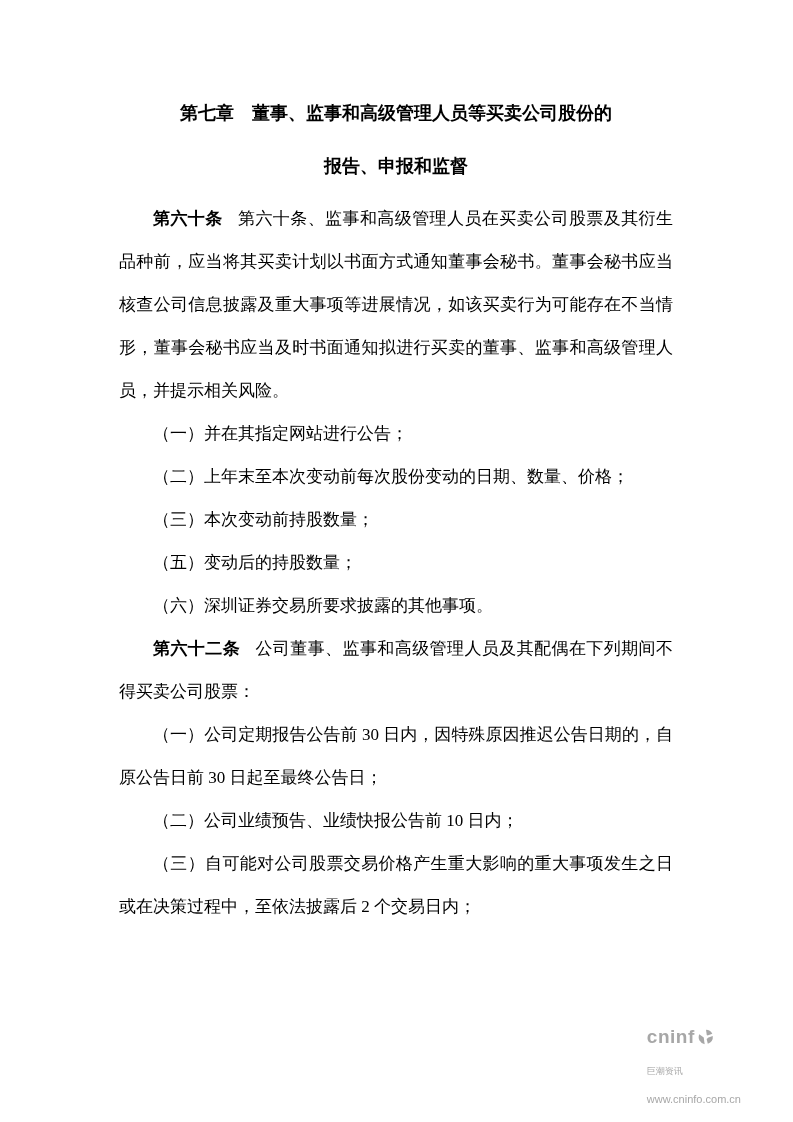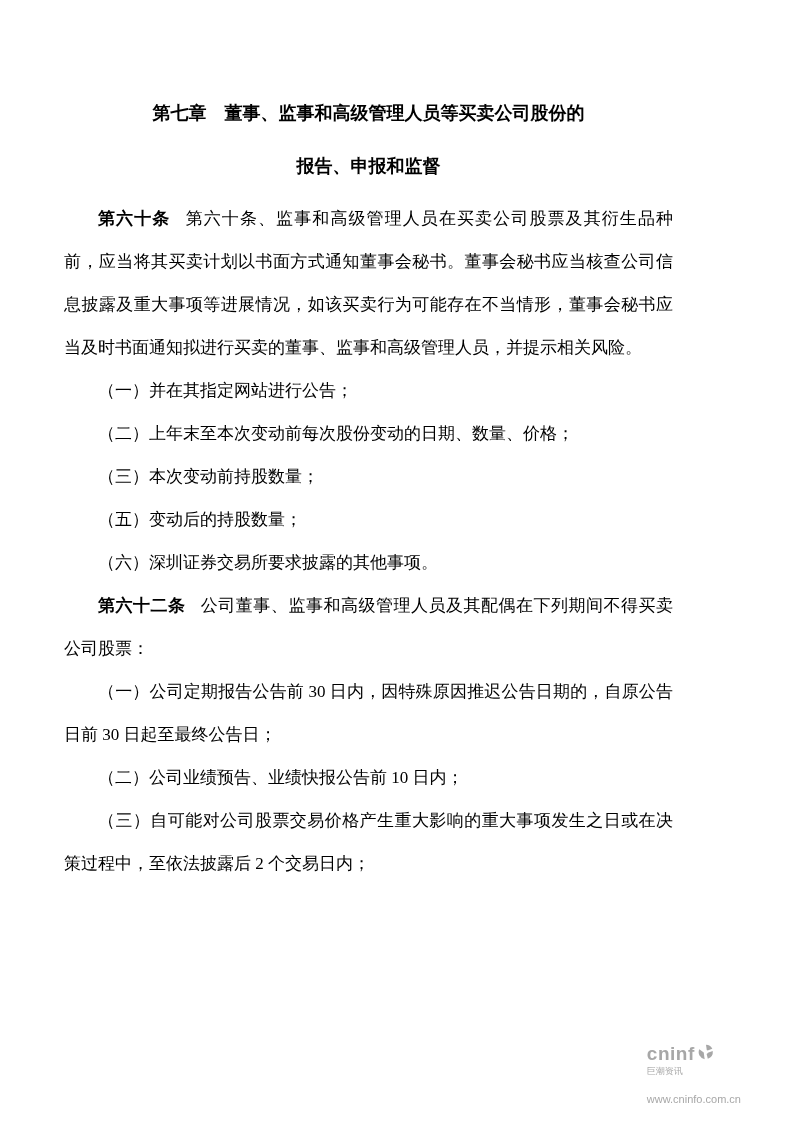--- a/index.html
+++ b/index.html
@@ -10,21 +10,21 @@
   .page {
     position: relative;
     width: 793px;
     height: 1122px;
     margin: 0 auto;
     background: #ffffff;
     font-family: "Liberation Serif", "DejaVu Serif", serif;
     color: #000000;
     overflow: hidden;
     box-sizing: border-box;
-    padding: 100px 120px 0 64px;
+    padding: 100px 120px 0 119px;
   }
   .title {
     font-size: 18px;
     font-weight: bold;
     text-align: center;
     line-height: 26px;
     margin: 0 0 27px 0;
   }
   .title.second {
     margin-bottom: 18px;
@@ -51,35 +51,36 @@
     position: absolute;
     right: 52px;
     bottom: 16px;
     text-align: left;
     color: #a7a7a7;
     font-family: "Liberation Sans", "DejaVu Sans", sans-serif;
     line-height: 1.15;
   }
   .watermark .brand-row {
     display: flex;
+    align-items: center;
     gap: 2px;
   }
   .watermark .brand {
     font-size: 19px;
     font-weight: bold;
     letter-spacing: 0.5px;
   }
   .watermark .swirl {
     display: inline-block;
     width: 18px;
     height: 18px;
   }
   .watermark .cn {
     font-size: 9px;
-    margin-top: 1px;
+    margin-top: 18px;
   }
   .watermark .url {
     font-size: 11px;
     margin-top: 17px;
   }
 </style>
 </head>
 <body>
 
 <div class="page">

